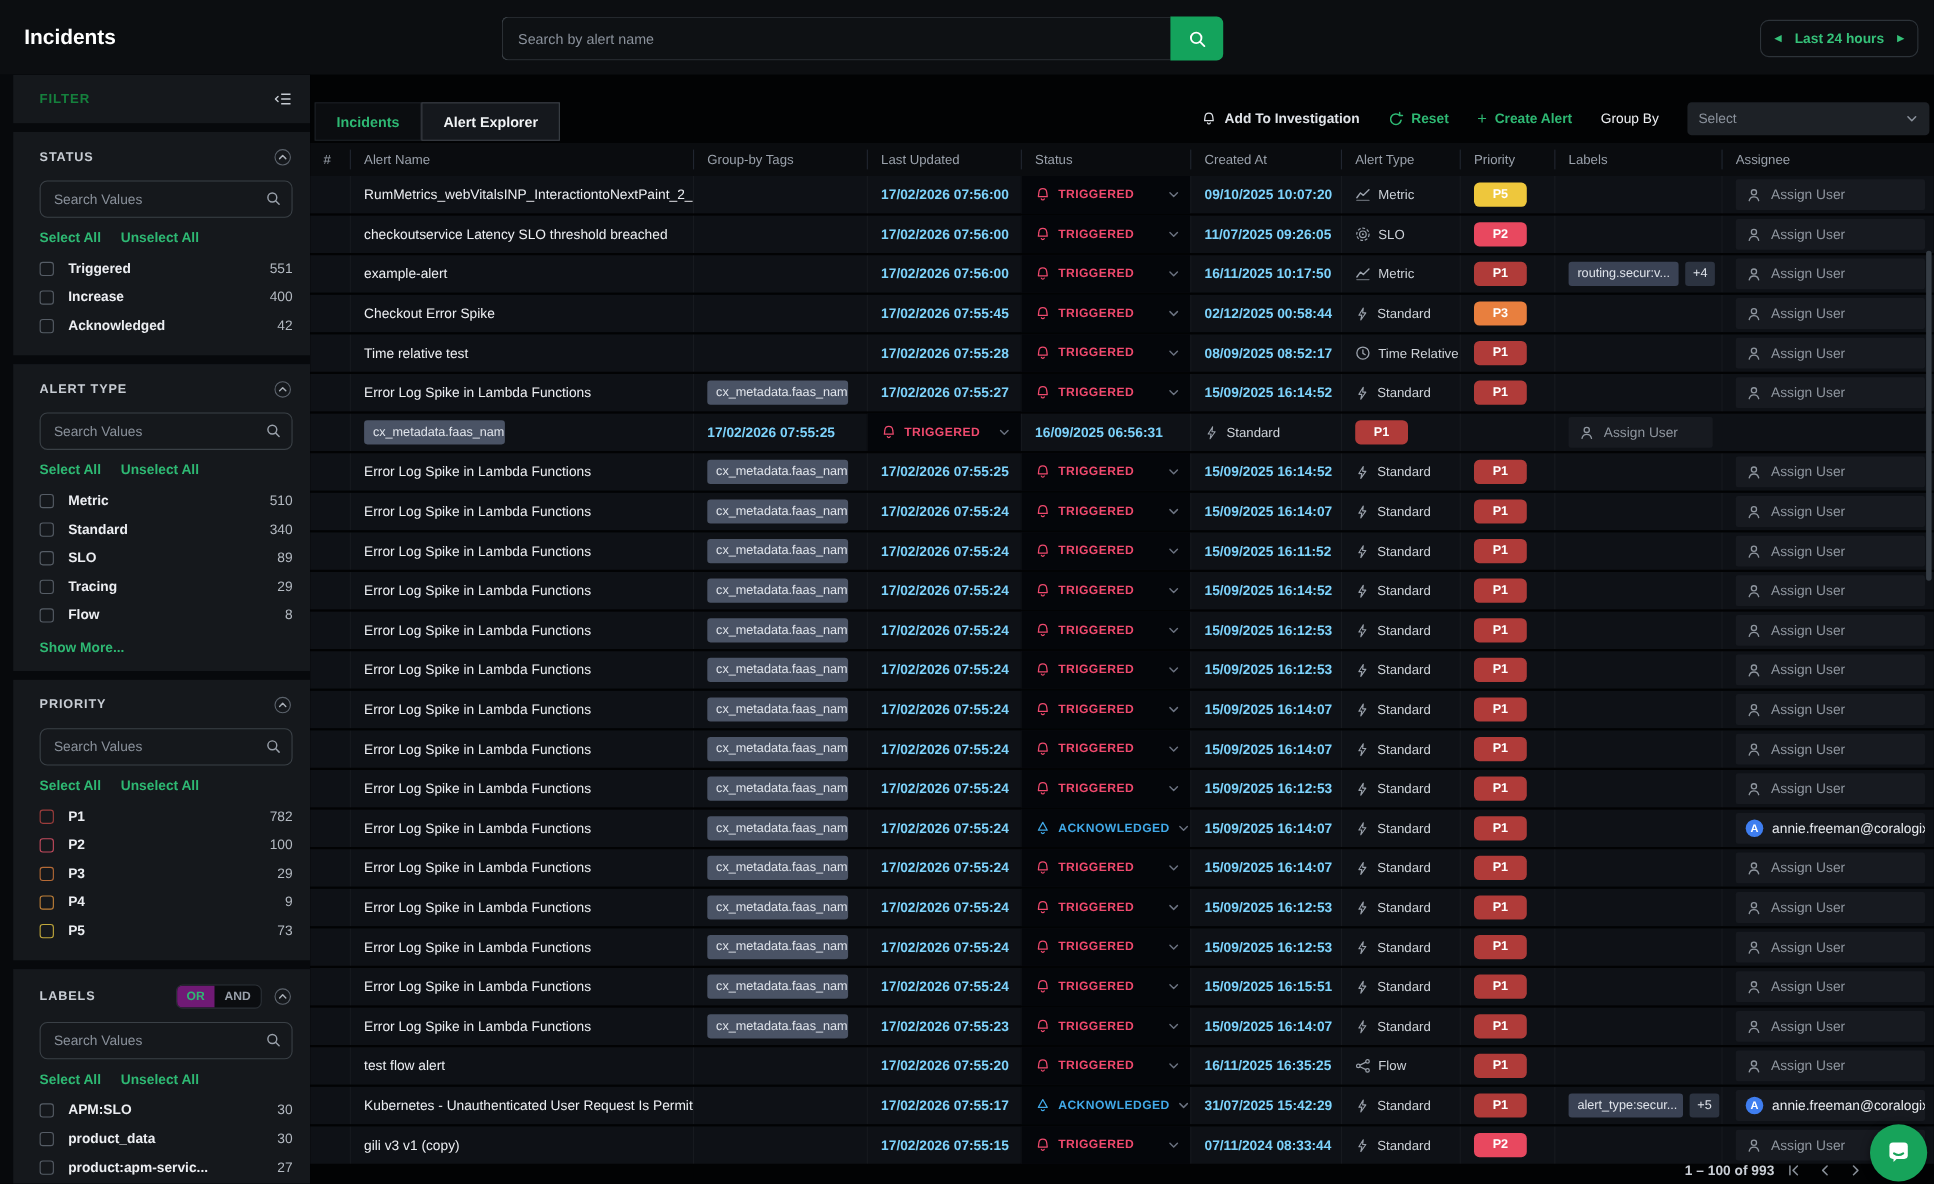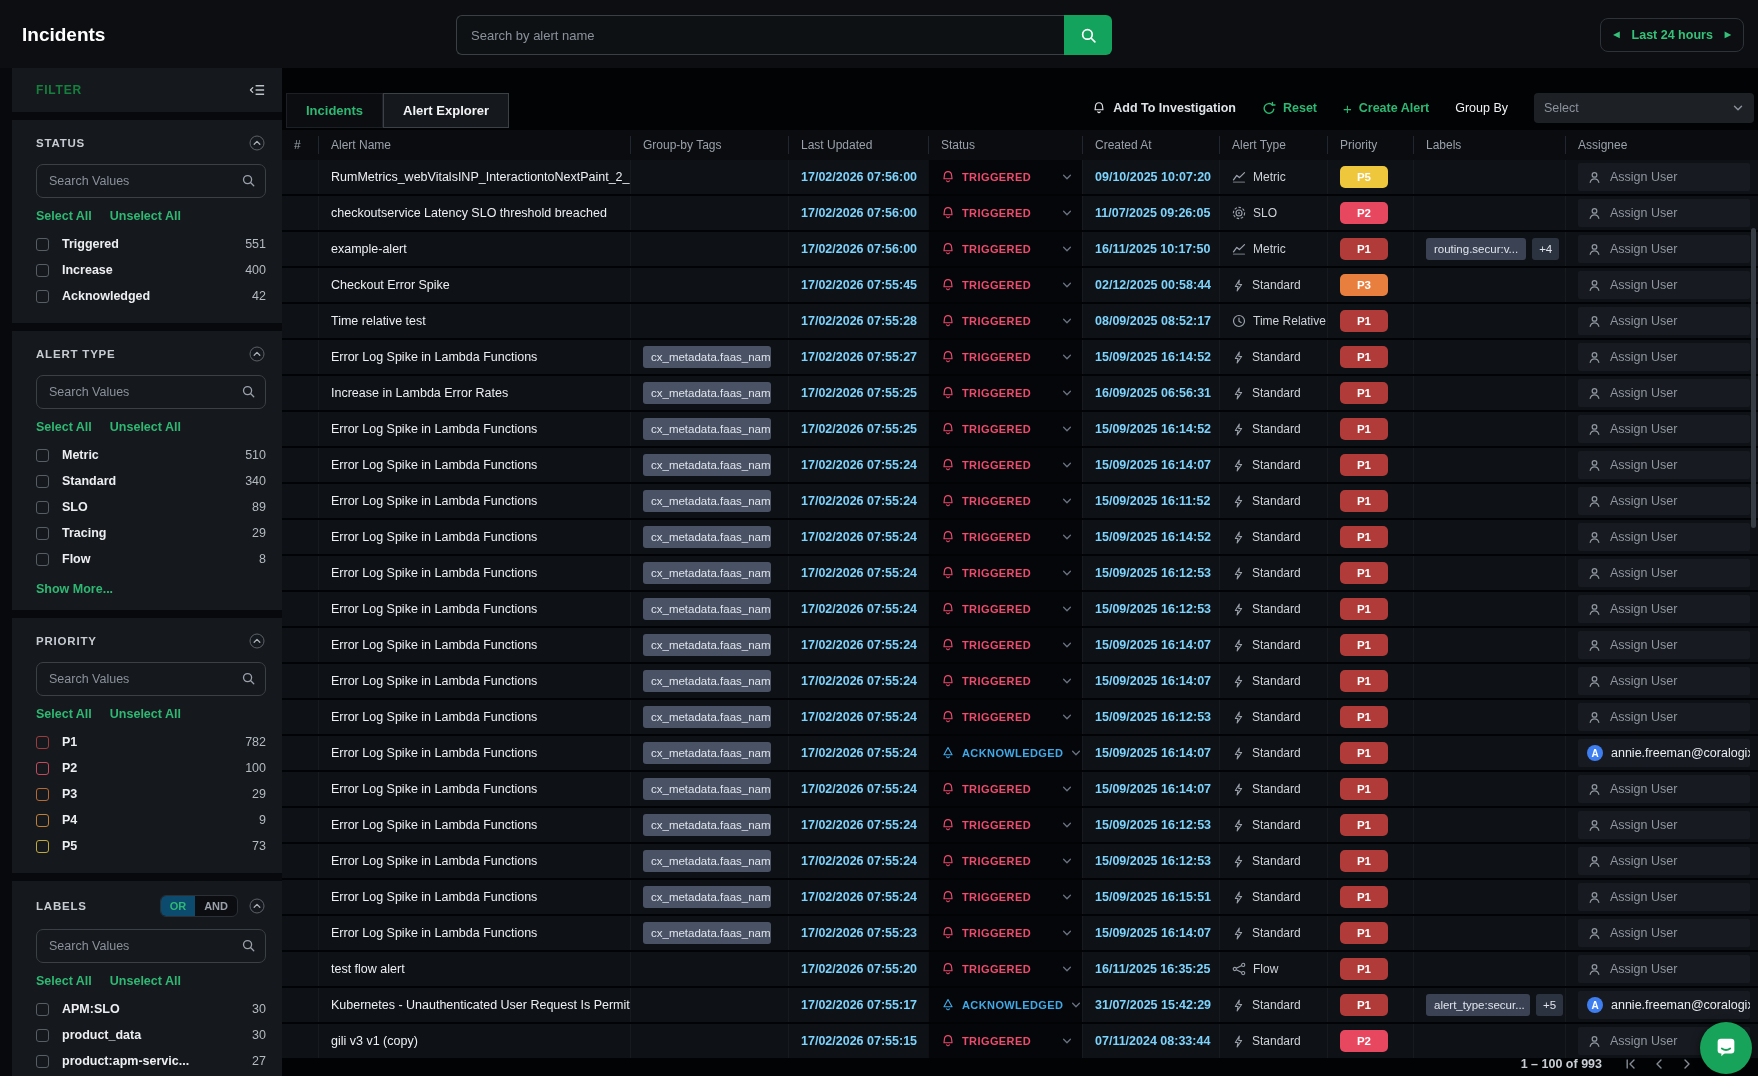--- a/index.html
+++ b/index.html
@@ -25,21 +25,21 @@
   .sidebar { position:absolute; left:0; top:68px; width:282px; bottom:0; background:#07090c; overflow:hidden; }
   .filter-head { margin-left:12px; height:44px; background:#15181c; display:flex; align-items:center;
     padding:0 16px 0 24px; }
   .filter-title { font-size:12px; letter-spacing:.8px; color:#15803d; font-weight:700; flex:1; }
   .section { margin:8px 0 0 12px; background:#15181c; padding:14px 16px 14px 24px; }
   .sec-head { display:flex; align-items:center; margin-bottom:12px; }
   .sec-title { font-size:11.5px; letter-spacing:.8px; color:#c7ccd3; font-weight:700; flex:1; }
   .orand { display:flex; border:1px solid #2b3036; border-radius:6px; overflow:hidden;
     margin-right:10px; background:#0b0d10; }
   .op { font-size:11px; font-weight:700; padding:4px 9px; color:#9aa1ab; }
-  .op.on { color:#2eb873; background:#0c4a6e; }
+  .op.on { color:#2eb873; background:#701a75; }
   .vsearch { position:relative; margin-bottom:11px; }
   .vsearch input { width:100%; height:34px; background:transparent; border:1px solid #3a4046;
     border-radius:7px; padding:0 32px 0 12px; color:#dfe3e8; font-size:12.5px; outline:none;
     font-family:"Liberation Sans",sans-serif; }
   .vsearch input::placeholder { color:#8a919b; }
   .vsearch .icon { position:absolute; right:10px; top:9px; }
   .links { display:flex; gap:18px; margin-bottom:8px; }
   .glink { color:#2eb873; font-size:12.5px; font-weight:700; cursor:pointer; }
   .opt { display:flex; align-items:center; height:26px; }
   .cb { width:13px; height:13px; border:1.4px solid #565d66; border-radius:3px; flex:none; }
@@ -94,21 +94,21 @@
     max-width:128px; flex:none; }
   .lchip { background:#3a4254; max-width:104px; }
   .morechip { background:#2c3340; padding:0 7px; margin-left:6px; }
   .assign-box { flex:1; height:28px; background:#171a20; border-radius:2px; display:flex;
     align-items:center; padding:0 9px; gap:8px; color:#8f969f; font-size:12.5px; margin-right:8px;
     cursor:pointer; white-space:nowrap; overflow:hidden; }
   .assign-box.user { color:#e9ecf0; }
   .avatar { width:16px; height:16px; border-radius:50%; background:#3f7ef0; color:#fff;
     font-size:10px; font-weight:700; display:flex; align-items:center; justify-content:center; flex:none; }
 
-  .pagination { position:absolute; bottom:5px; right:64px; display:flex; align-items:center; gap:22px; }
+  .pagination { position:absolute; bottom:5px; right:64px; display:flex; align-items:center; gap:11px; }
   .pg-text { color:#c9ced5; font-size:12.5px; font-weight:600; }
   .pg-icons { display:flex; gap:14px; color:#858c95; }
   .pg-icons span { display:flex; cursor:pointer; }
 
   .icon { display:inline-flex; line-height:0; }
   .collapse { cursor:pointer; display:flex; }
   .scroll-thumb { position:absolute; right:2px; top:160px; width:5px; height:300px;
     background:#353c44; border-radius:3px; }
   .chat-bubble { position:absolute; right:6px; bottom:2px; width:52px; height:52px; border-radius:50%;
     background:#17a35a; display:flex; align-items:center; justify-content:center; cursor:pointer;
@@ -660,21 +660,20 @@
                 <circle cx="8" cy="5.2" r="2.5" fill="none" stroke="currentColor" stroke-width="1.3"></circle>
                 <path d="M3.4 13.3c.6-2.5 2.4-3.8 4.6-3.8s4 1.3 4.6 3.8" fill="none" stroke="currentColor" stroke-width="1.3" stroke-linecap="round"></path>
               </svg>
             </span>
             <span>Assign User</span>
           </div>
         </div>
   </div>
       <div class="row">
     <div class="c-num"></div>
-    <div class="c-name">Increase in Lambda Error Rates</div>
     <div>
           <span class="chip">cx_metadata.faas_nam</span>
         </div>
     <div class="c-date">17/02/2026 07:55:25</div>
     <div class="c-status triggered">
       <span class="icon">
             <svg viewBox="0 0 16 16" width="14" height="14">
               <path d="M8 1.8c-2.5 0-3.9 1.8-4.1 4L3.4 10h9.2l-.5-4.2C11.9 3.6 10.5 1.8 8 1.8z" fill="none" stroke="currentColor" stroke-width="1.3" stroke-linejoin="round"></path>
               <path d="M6.5 12.4a1.6 1.6 0 0 0 3 0" fill="none" stroke="currentColor" stroke-width="1.3" stroke-linecap="round"></path>
             </svg>

